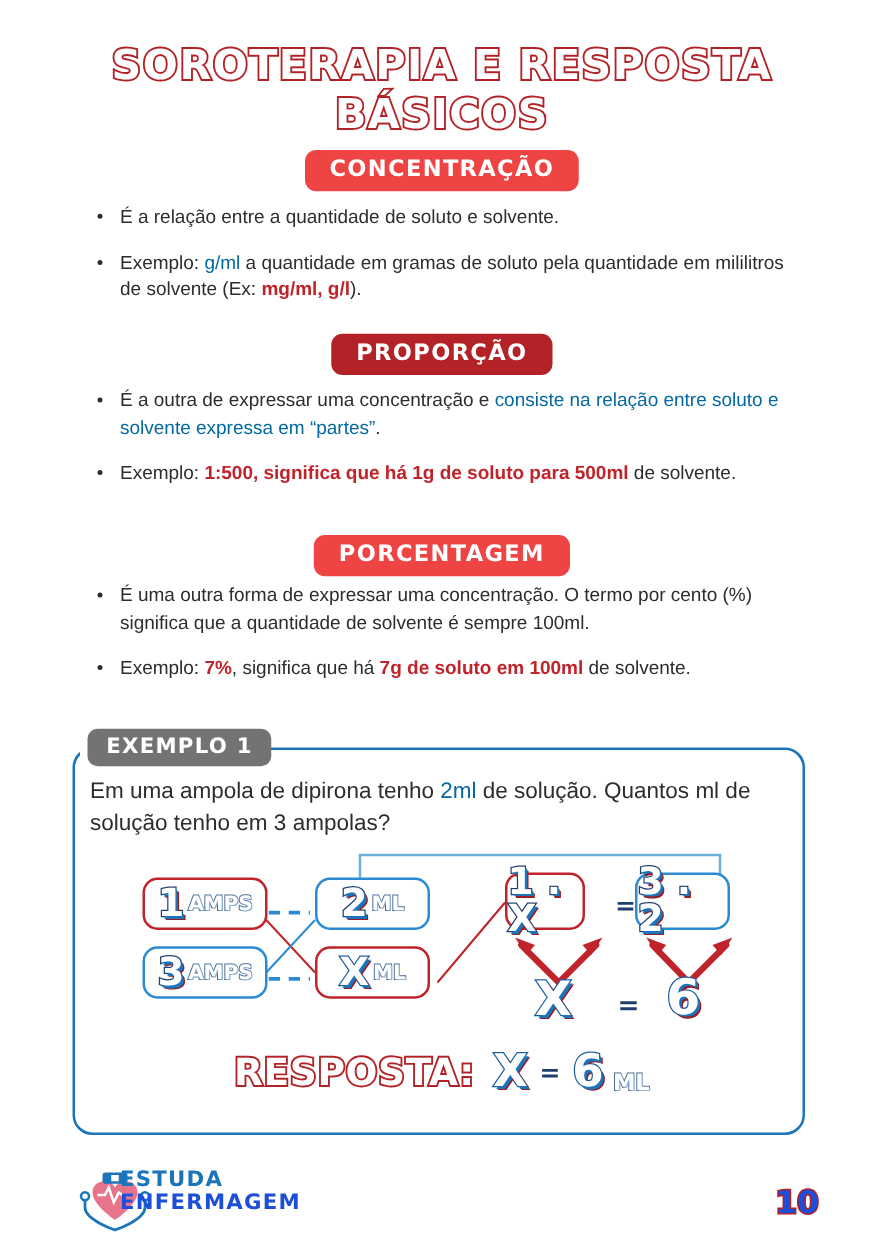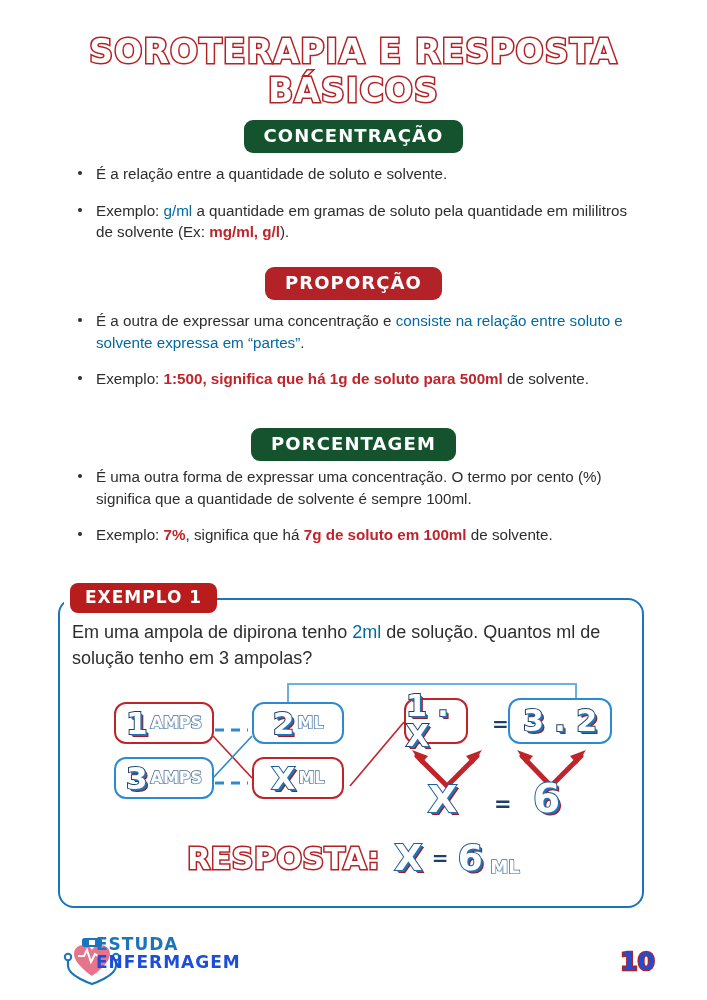--- a/index.html
+++ b/index.html
@@ -25,21 +25,21 @@
   .badge{
     position:absolute;left:0;width:707px;text-align:center;
   }
   .badge span{
     display:inline-block;
     padding:7px 20px 8px 20px;border-radius:9px;
     font-family:"DejaVu Sans",sans-serif;
     font-size:18px;font-weight:bold;letter-spacing:1.1px;
     color:#ffffff;line-height:1;
   }
-  .badge.blue span{background:#14532d;}
+  .badge.blue span{background:#ef4444;}
   .badge.red  span{background:#b32227;}
 
   
   ul.bullets{
     position:absolute;margin:0;padding:0;list-style:none;
     left:72px;width:565px;
   }
   ul.bullets li{
     position:relative;padding-left:24px;margin-bottom:15px;
     font-size:15.2px;line-height:1.42;color:#2d2d2d;
@@ -51,21 +51,21 @@
   b.blue{color:#0369a1;font-weight:normal;}
   b.red{color:#c0242a;font-weight:bold;}
 
   
   .exbox{
     position:absolute;left:58px;top:598px;width:586px;height:310px;
     border:2.5px solid #1a75bb;border-radius:16px;box-sizing:border-box;
   }
   .exbadge{
     position:absolute;left:70px;top:583px;
-    background:#b91c1c;color:#fff;border-radius:8px;
+    background:#737373;color:#fff;border-radius:8px;
     padding:6px 15px 7px 15px;
     font-family:"DejaVu Sans",sans-serif;
     font-size:17px;font-weight:bold;letter-spacing:1px;line-height:1;
   }
   .exbox-mask{
     position:absolute;left:64px;top:592px;width:134px;height:12px;background:#fff;
   }
   .exq{
     position:absolute;left:72px;top:620px;width:548px;
     font-size:18px;line-height:1.42;color:#2d2d2d;
@@ -218,21 +218,21 @@
     <span class="g3d blue" style="font-size:31px;">X</span>
     <span class="unit">ML</span>
   </div>
 
   <div class="dbox redb" style="left:404px;top:698px;width:64px;height:46px;">
     <span class="g3d navy" style="font-size:30px;">1 . X</span>
   </div>
 
   <div class="eqsym" style="left:492px;top:712px;font-size:20px;">=</div>
 
-  <div class="dbox blueb" style="left:508px;top:698px;width:104px;height:46px;">
+  <div class="dbox blueb" style="left:508px;top:698px;width:76px;height:46px;">
     <span class="g3d navy" style="font-size:30px;">3 . 2</span>
   </div>
 
   <div style="position:absolute;left:428px;top:780px;">
     <span class="g3d blue" style="font-size:38px;">X</span>
   </div>
   <div class="eqsym" style="left:494px;top:792px;font-size:21px;">=</div>
   <div style="position:absolute;left:533px;top:779px;">
     <span class="g3d blue" style="font-size:39px;">6</span>
   </div>

